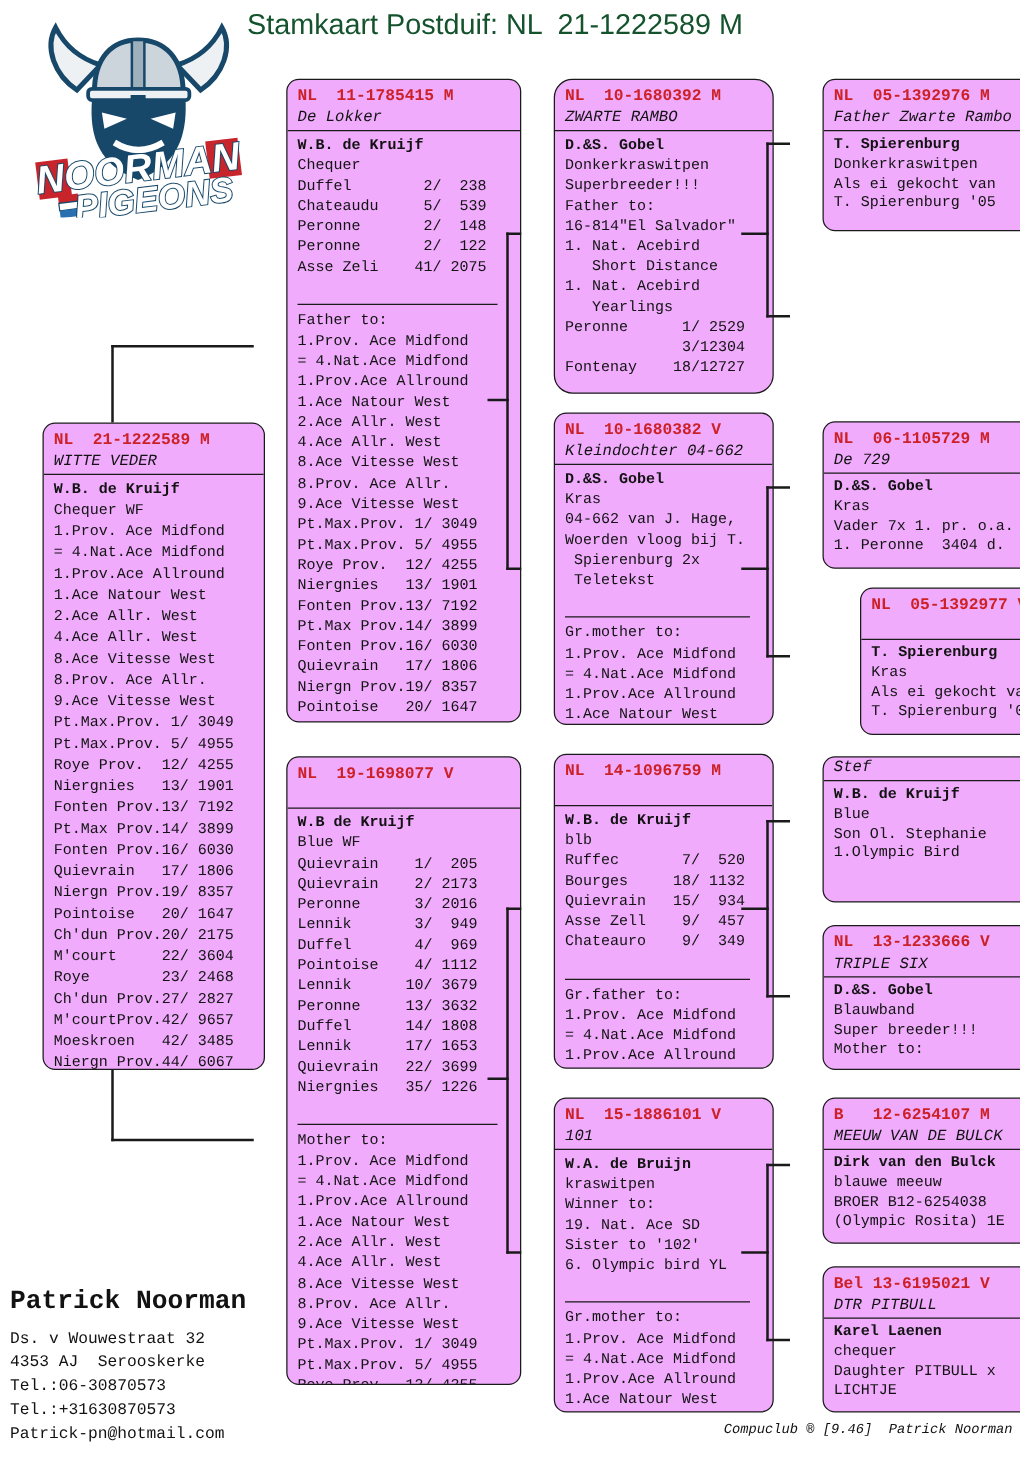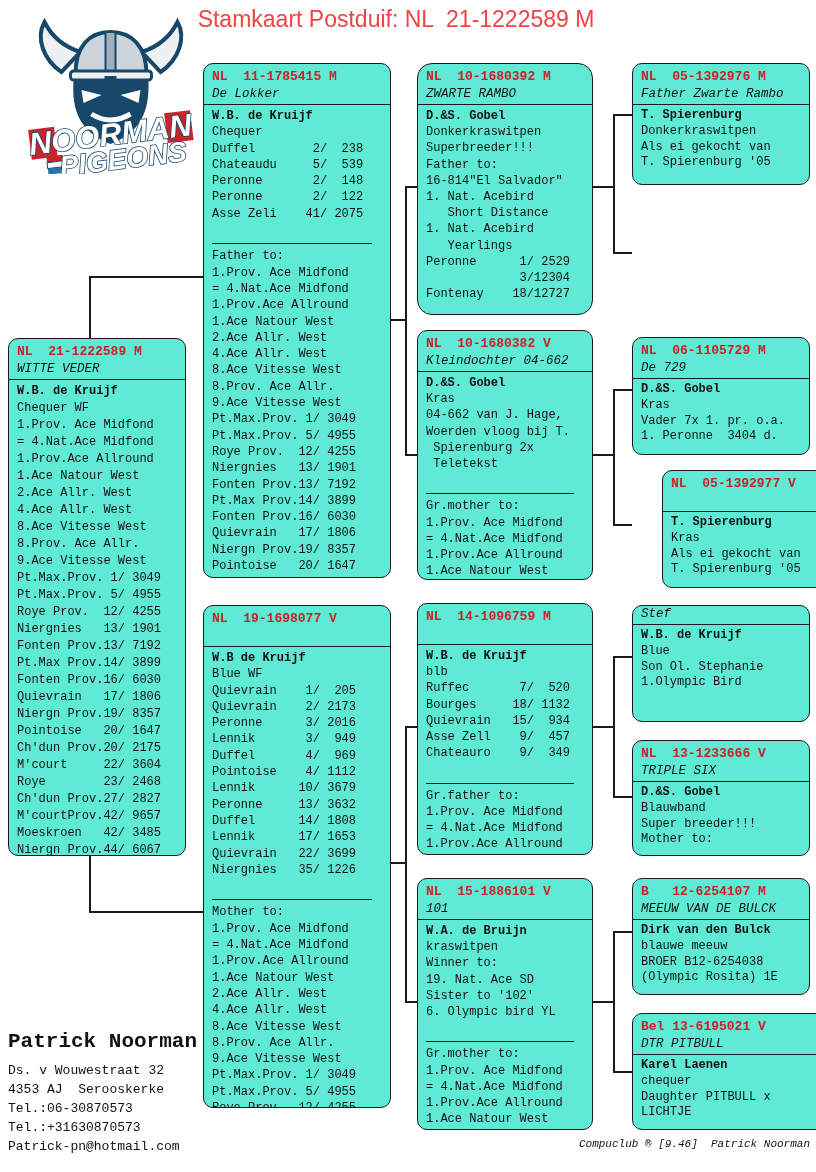--- a/index.html
+++ b/index.html
@@ -1,22 +1,22 @@
 <!DOCTYPE html>
 <html><head>
 <meta charset="utf-8">
 <style>
   html,body{margin:0;padding:0;background:#fff;}
   #page{position:relative;width:816px;height:1172px;background:#fff;overflow:hidden;
         font-family:"Liberation Mono",monospace;color:#121212;}
   #title{position:absolute;left:0;top:6px;width:792px;text-align:center;
-         font-family:"Liberation Sans",sans-serif;font-size:23px;white-space:pre;color:#ef4444;}
-  
-  .pbox{position:absolute;background:#5eead4;border:1.6px solid #1a1a1a;border-radius:10px;
-        overflow:hidden;box-sizing:border-box;}
+         font-family:"Liberation Sans",sans-serif;font-size:23px;white-space:pre;color:#14532d;}
+  
+  .pbox{position:absolute;background:#f0abfc;border:1.6px solid #1a1a1a;border-radius:10px;
+        overflow:hidden;box-sizing:border-box;margin-left:26px;}
   .ring{font-weight:bold;color:#cc2127;font-size:13px;padding:4px 8px 0 8px;
         white-space:pre;line-height:18px;min-height:18px;}
   .ring.right{text-align:right;}
   .pname{font-style:italic;font-size:12.5px;padding:0 8px 1px 8px;white-space:pre;
          line-height:17px;min-height:17px;border-bottom:1.6px solid #1a1a1a;}
   .pbody{padding:3px 6px 0 8px;font-size:12px;}
   .box-line{white-space:pre;}
   .box-line.owner{font-weight:bold;}
   .box-divider{border-top:1.3px solid #1a1a1a;margin:5px 12px 4px 0;}
   .c1 .box-line{line-height:17px;min-height:17px;}

